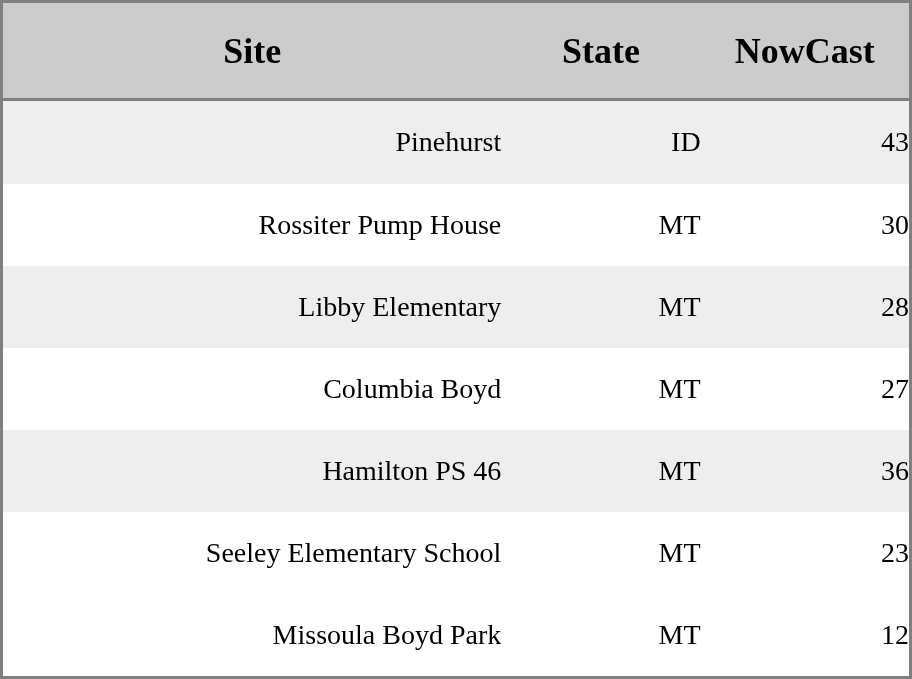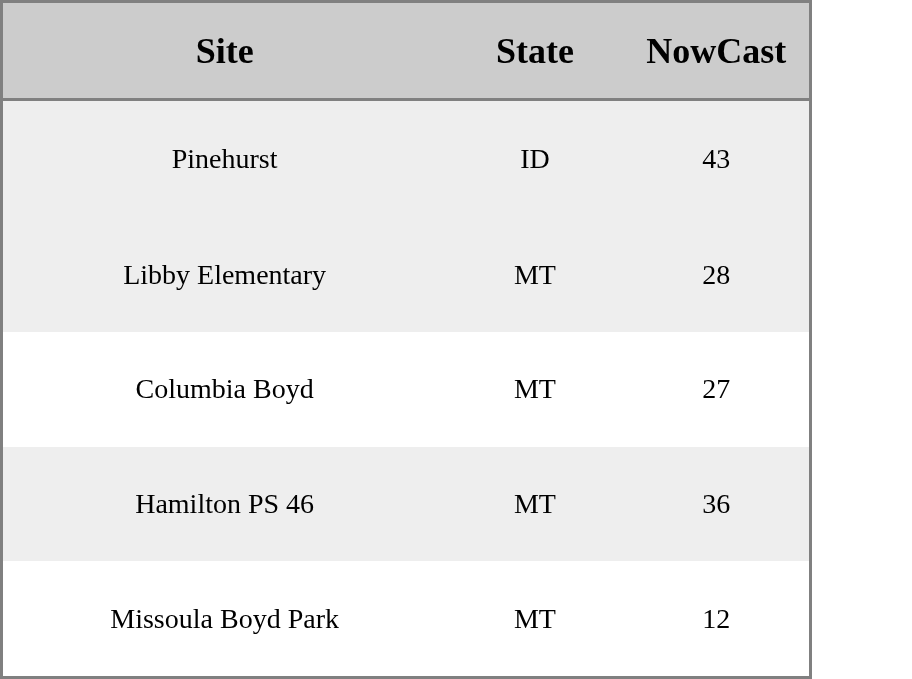--- a/index.html
+++ b/index.html
@@ -9,21 +9,21 @@
   }
   body {
     width: 912px;
     height: 679px;
     font-family: "Liberation Serif", serif;
     color: #000000;
     overflow: hidden;
   }
   .table-frame {
     box-sizing: border-box;
-    width: 812px;
+    width: 912px;
     height: 679px;
     border: 3px solid #808080;
     background: #ec4899;
   }
   table.data-table {
     width: 100%;
     height: 100%;
     border-collapse: collapse;
     table-layout: fixed;
   }
@@ -37,21 +37,21 @@
     text-align: center;
     padding: 0;
     height: 95px;
     border-bottom: 3px solid #808080;
     color: #000000;
   }
   tbody td {
     font-family: "Liberation Serif", serif;
     font-weight: normal;
     font-size: 28px;
-    text-align: center;
+    text-align: right;
     padding: 0;
     height: 58px;
     color: #000000;
     border: none;
   }
   tbody tr.row-odd {
     background: #eeeeee;
   }
   tbody tr.row-even {
     background: #ffffff;
@@ -76,35 +76,45 @@
         <th>State</th>
         <th>NowCast</th>
       </tr>
     </thead>
     <tbody>
       <tr class="row-odd">
         <td>Pinehurst</td>
         <td>ID</td>
         <td>43</td>
       </tr>
+      <tr class="row-even">
+        <td>Rossiter Pump House</td>
+        <td>MT</td>
+        <td>30</td>
+      </tr>
       <tr class="row-odd">
         <td>Libby Elementary</td>
         <td>MT</td>
         <td>28</td>
       </tr>
       <tr class="row-even">
         <td>Columbia Boyd</td>
         <td>MT</td>
         <td>27</td>
       </tr>
       <tr class="row-odd">
         <td>Hamilton PS 46</td>
         <td>MT</td>
         <td>36</td>
       </tr>
       <tr class="row-even">
+        <td>Seeley Elementary School</td>
+        <td>MT</td>
+        <td>23</td>
+      </tr>
+      <tr class="row-even">
         <td>Missoula Boyd Park</td>
         <td>MT</td>
         <td>12</td>
       </tr>
     </tbody>
   </table>
 </div>
 
 </body></html>

